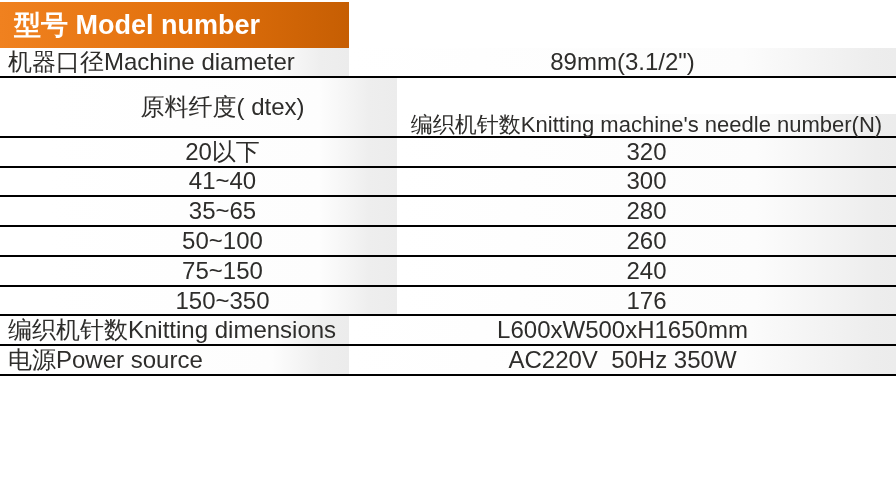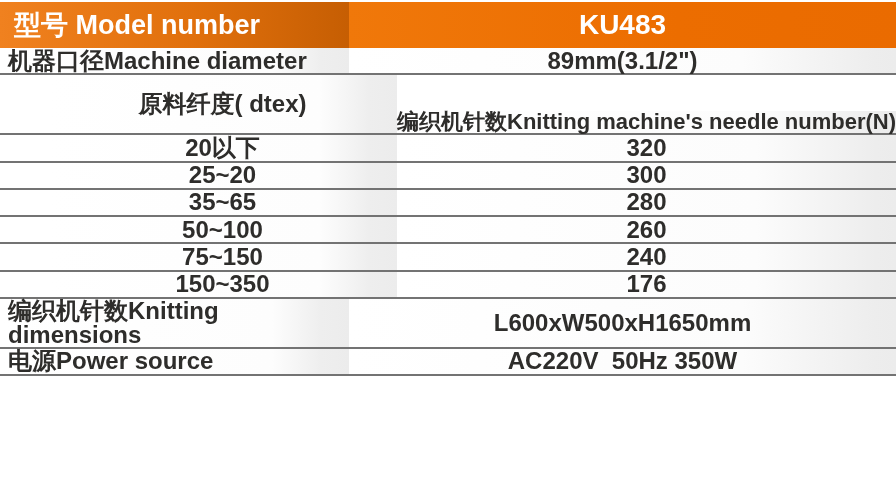--- a/index.html
+++ b/index.html
@@ -29,23 +29,22 @@
   }
   .header-cell.right{
     flex:1;justify-content:center;
     font-size:28px;
     background:linear-gradient(90deg,#f0780a 0%,#ec6d00 60%,#ea6b00 100%);
   }
   
   .rows{flex:1;display:flex;flex-direction:column;}
   .row{
     flex:1;display:flex;
-    border-bottom:2px solid #737373;
+    border-bottom:2px solid #000000;
     box-sizing:border-box;
-    font-weight:bold;
   }
   .cell{
     display:flex;align-items:center;
     font-size:24px;line-height:1;
     box-sizing:border-box;
   }
   .cell.label{
     width:349px;flex:0 0 349px;
     background:linear-gradient(90deg,#ffffff 0%,#fdfdfd 78%,#eeeeee 92%,#ececec 100%);
   }
@@ -58,42 +57,41 @@
   }
   .cell.value.fit{font-size:22px;margin-top:36px;}
 </style>
 </head>
 <body>
 
 <div class="spec-table">
 
   <div class="header">
     <div class="header-cell left">型号 Model number</div>
-    <div class="header-cell right">KU483</div>
   </div>
 
   <div class="rows">
 
     <div class="row">
       <div class="cell label left">机器口径Machine diameter</div>
       <div class="cell value">89mm(3.1/2")</div>
     </div>
 
     <div class="row">
       <div class="cell label center">原料纤度( dtex)</div>
       <div class="cell value fit">编织机针数Knitting machine's needle number(N)</div>
     </div>
 
     <div class="row">
       <div class="cell label center">20以下</div>
       <div class="cell value">320</div>
     </div>
 
     <div class="row">
-      <div class="cell label center">25~20</div>
+      <div class="cell label center">41~40</div>
       <div class="cell value">300</div>
     </div>
 
     <div class="row">
       <div class="cell label center">35~65</div>
       <div class="cell value">280</div>
     </div>
 
     <div class="row">
       <div class="cell label center">50~100</div>

